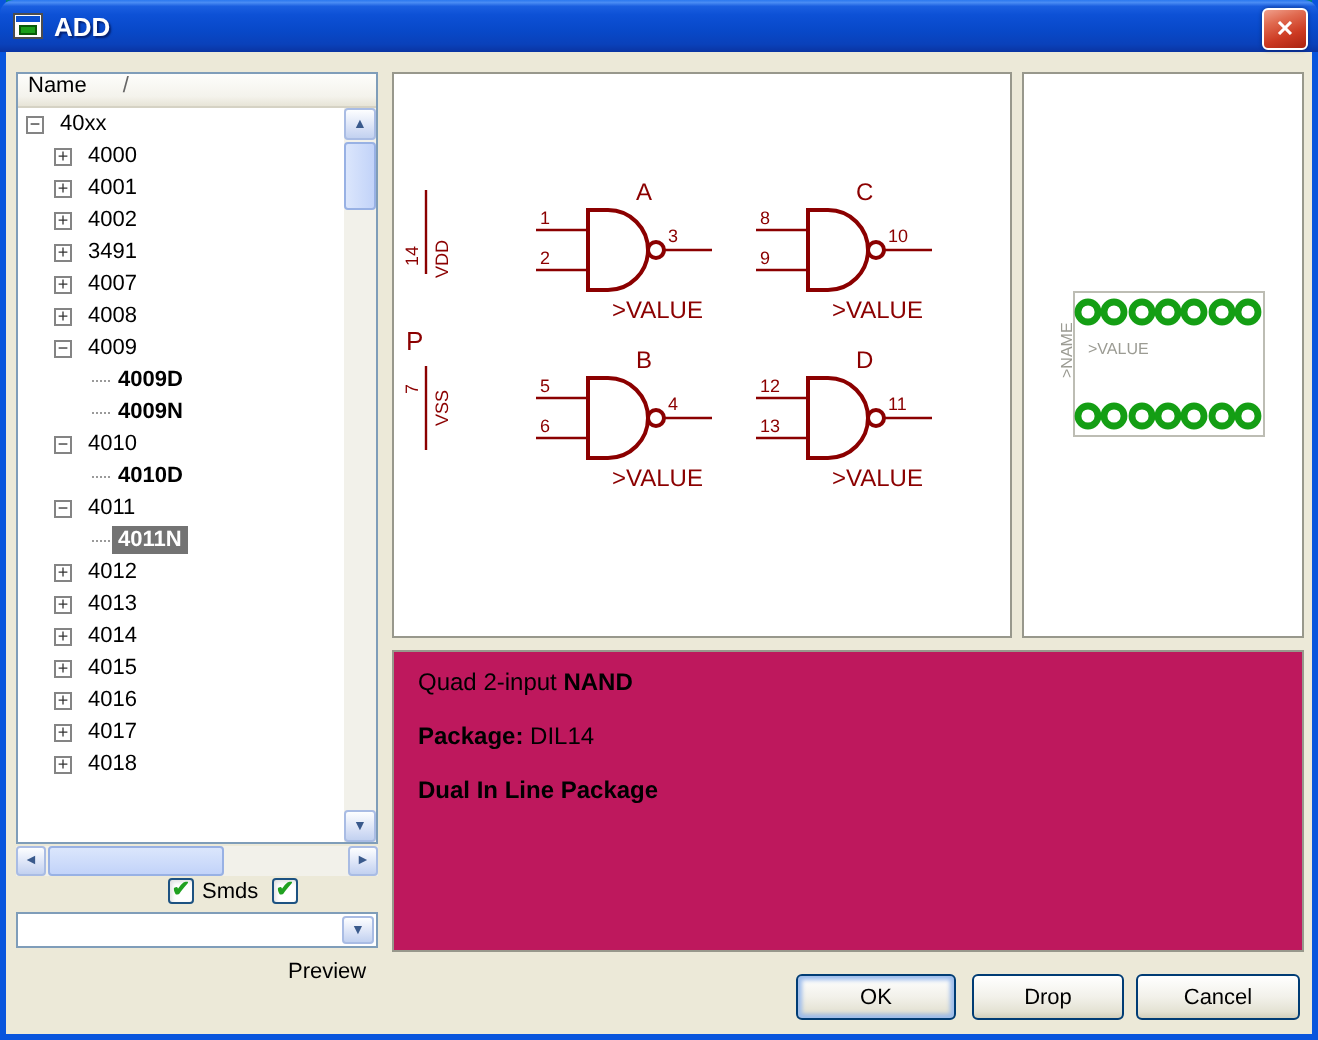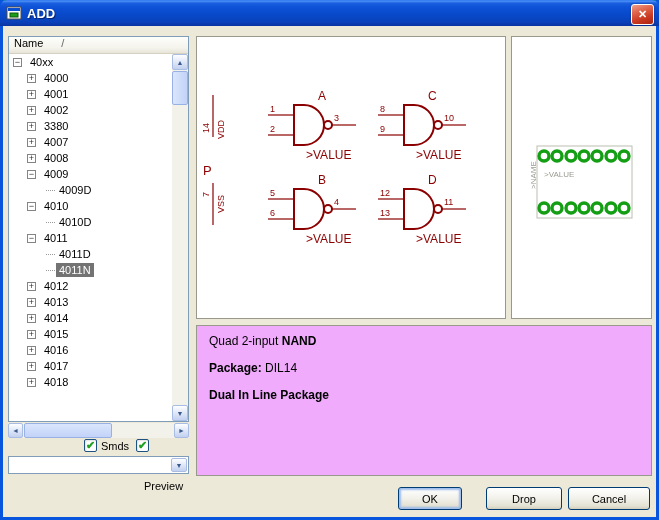--- a/index.html
+++ b/index.html
@@ -24,21 +24,21 @@
     background:linear-gradient(180deg,#fdfdfb 0%,#f4f3ec 70%,#e7e4d7 100%);
     border-bottom:1px solid #d5d2c4;display:flex;align-items:flex-start;padding-left:5px;color:#000;}
   .sort-icon{margin-left:18px;color:#666;}
   .tree-rows{position:absolute;top:17px;left:0;right:16px;bottom:0;overflow:hidden;}
   .trow{position:relative;height:16px;display:flex;align-items:center;white-space:nowrap;}
   .exp{flex:0 0 9px;width:9px;height:9px;box-sizing:border-box;border:1px solid #848484;background:#fff;
     font-size:9px;line-height:7px;text-align:center;color:#333;}
   .l0 .exp{margin-left:4px;}
   .l1 .exp{margin-left:18px;}
   .tlabel{margin-left:5px;padding:1px 3px;color:#000;}
-  .l2 .tlabel{margin-left:47px;}
+  .l2 .tlabel{margin-left:47px;font-weight:bold;}
   .l2::before{content:"";position:absolute;left:37px;top:8px;width:9px;border-top:1px dotted #9a9a9a;}
   .trow.sel .tlabel{background:#737373;color:#fff;}
 
   
   .vscroll{position:absolute;top:17px;right:0;bottom:0;width:16px;background:#f2f1ea;}
   .hscroll{position:absolute;left:8px;top:423px;width:181px;height:15px;background:#f2f1ea;z-index:10;}
   .sb-btn{position:absolute;box-sizing:border-box;background:linear-gradient(180deg,#fdfeff,#d4def5 70%,#c2d1f0);
     border:1px solid #a9bce4;border-radius:2px;color:#3a5a8c;font-size:7px;display:flex;align-items:center;justify-content:center;}
   .sb-up{top:0;left:0;right:0;height:16px;}
   .sb-down{bottom:0;left:0;right:0;height:16px;}
@@ -62,40 +62,40 @@
   .combo-field{position:absolute;left:2px;top:1px;right:18px;bottom:1px;font-size:11px;}
   .combo-arrow{position:absolute;right:1px;top:1px;bottom:1px;width:16px;box-sizing:border-box;
     background:linear-gradient(180deg,#fdfeff,#d4def5 70%,#c2d1f0);border:1px solid #a9bce4;border-radius:2px;
     color:#3a5a8c;font-size:7px;display:flex;align-items:center;justify-content:center;}
 
   
   .schem-panel{position:absolute;left:196px;top:36px;width:310px;height:283px;background:#fff;
     border:1px solid #98988c;box-sizing:border-box;z-index:10;}
   .pkg-panel{position:absolute;left:511px;top:36px;width:141px;height:283px;background:#fff;
     border:1px solid #98988c;box-sizing:border-box;z-index:10;}
-  .desc-panel{position:absolute;left:196px;top:325px;width:456px;height:151px;background:#f0abfc;
+  .desc-panel{position:absolute;left:196px;top:325px;width:456px;height:151px;background:#be185d;
     border:1px solid #98988c;box-sizing:border-box;z-index:10;padding:8px 12px;font-size:12px;color:#000;}
   .desc-panel p{margin:0 0 13px 0;}
 
   svg text{font-family:"Liberation Sans",sans-serif;}
   .s-line{stroke:#8b0000;stroke-width:1.2;}
   .s-body{stroke:#8b0000;stroke-width:2;fill:none;}
   .s-pin{fill:#8b0000;font-size:9px;}
   .s-label{fill:#8b0000;font-size:12px;}
   .s-value{fill:#8b0000;font-size:12px;}
   .p-big{fill:#8b0000;font-size:13px;}
   .pad{stroke:#149e14;stroke-width:3.4;fill:none;}
   .pkg-outline{stroke:#bdbdb4;stroke-width:1;fill:none;}
   .pkg-text{fill:#9b9b93;font-size:8px;}
 
   
   .btn{position:absolute;top:487px;height:23px;box-sizing:border-box;border:1px solid #003C74;border-radius:3px;
     background:linear-gradient(180deg,#ffffff 0%,#f2f1ea 50%,#e4e2d3 85%,#d2cfbc 100%);
     font-size:11px;color:#000;display:flex;align-items:center;justify-content:center;z-index:10;}
-  .btn-ok{left:398px;width:64px;box-shadow:inset 0 0 2px 2px #9cbcec;}
+  .btn-ok{left:398px;width:80px;box-shadow:inset 0 0 2px 2px #9cbcec;}
   .btn-drop{left:486px;width:76px;}
   .btn-cancel{left:568px;width:82px;}
 </style>
 </head>
 <body>
 
 <div class="window">
   <div class="client"></div>
 
   <div class="titlebar">
@@ -127,50 +127,50 @@
       <div class="trow l1">
           <span class="exp">+</span>
           <span class="tlabel">4001</span>
         </div>
       <div class="trow l1">
           <span class="exp">+</span>
           <span class="tlabel">4002</span>
         </div>
       <div class="trow l1">
           <span class="exp">+</span>
-          <span class="tlabel">3380</span>
+          <span class="tlabel">3491</span>
         </div>
       <div class="trow l1">
           <span class="exp">+</span>
           <span class="tlabel">4007</span>
         </div>
       <div class="trow l1">
           <span class="exp">+</span>
           <span class="tlabel">4008</span>
         </div>
       <div class="trow l1">
           <span class="exp">−</span>
           <span class="tlabel">4009</span>
         </div>
       <div class="trow l2">
           <span class="tlabel">4009D</span>
         </div>
+      <div class="trow l2">
+          <span class="tlabel">4009N</span>
+        </div>
       <div class="trow l1">
           <span class="exp">−</span>
           <span class="tlabel">4010</span>
         </div>
       <div class="trow l2">
           <span class="tlabel">4010D</span>
         </div>
       <div class="trow l1">
           <span class="exp">−</span>
           <span class="tlabel">4011</span>
-        </div>
-      <div class="trow l2">
-          <span class="tlabel">4011D</span>
         </div>
       <div class="trow l2 sel">
           <span class="tlabel">4011N</span>
         </div>
       <div class="trow l1">
           <span class="exp">+</span>
           <span class="tlabel">4012</span>
         </div>
       <div class="trow l1">
           <span class="exp">+</span>

